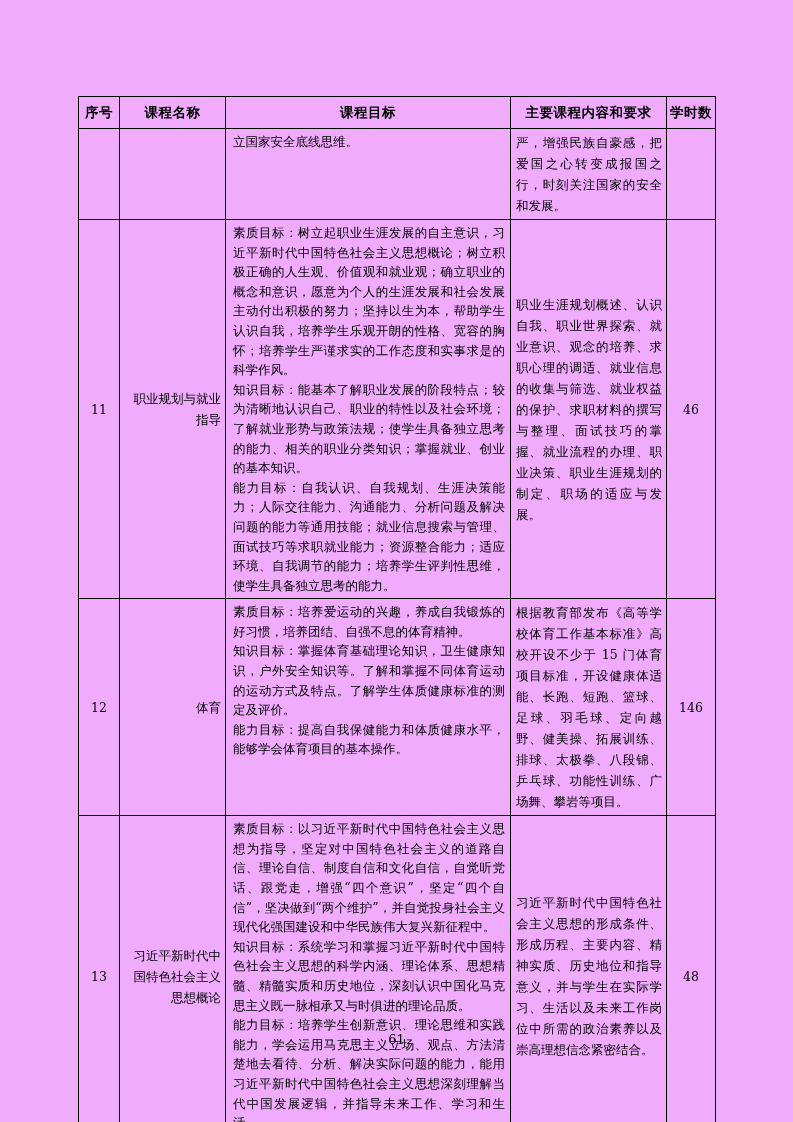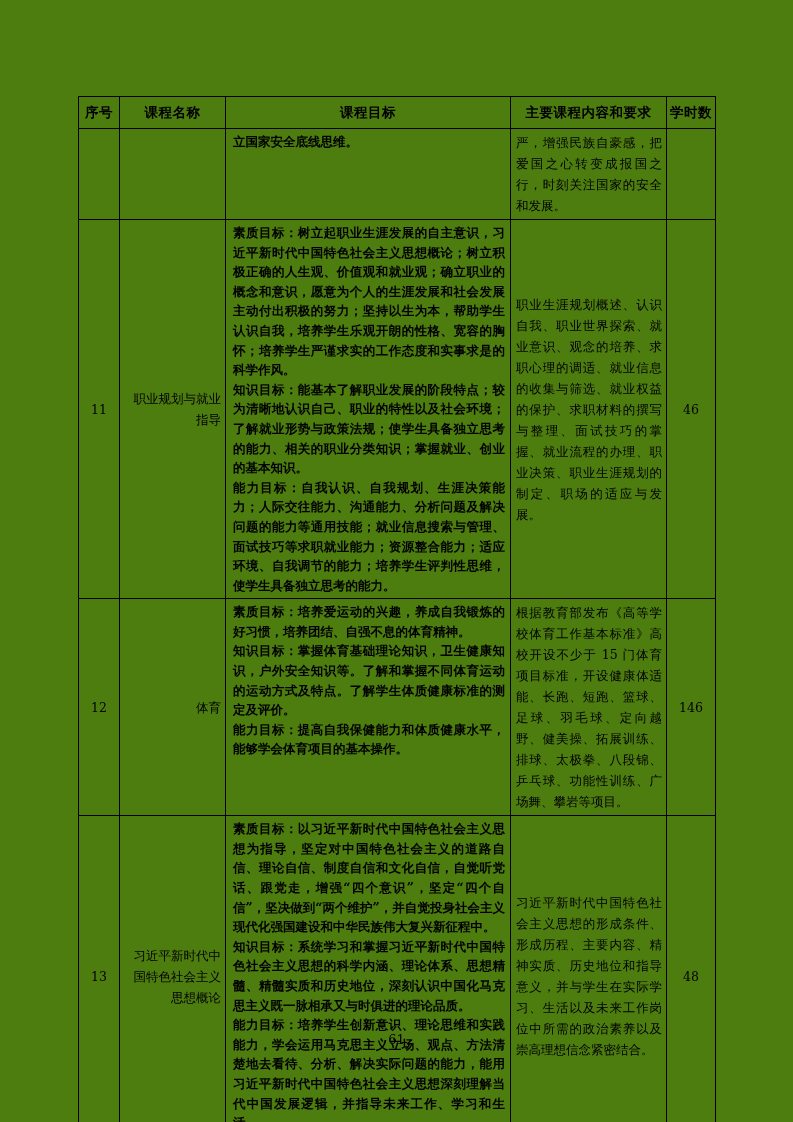--- a/index.html
+++ b/index.html
@@ -1,21 +1,21 @@
 <!DOCTYPE html>
 <html><head>
 <meta charset="utf-8">
 <style>
   html,body { margin:0; padding:0; }
   body {
     width:793px; height:1122px;
     background:#fff; color:#000;
     font-family:"DejaVu Serif","Liberation Serif",serif;
   }
-  .page { position:relative; width:793px; height:1122px; overflow:hidden; background:#4d7c0f; }
+  .page { position:relative; width:793px; height:1122px; overflow:hidden; background:#f0abfc; }
 
   table.course-table {
     position:absolute; left:78px; top:96px;
     width:637px;
     border-collapse:collapse; table-layout:fixed;
   }
   .course-table th, .course-table td {
     border:1px solid #000;
     box-sizing:border-box;
     overflow:hidden;
@@ -37,21 +37,20 @@
   }
   td.c-name {
     width:106px; text-align:right; vertical-align:middle;
     font-size:12.5px; line-height:21px; padding:2px 4px;
   }
   td.c-obj {
     width:285px; vertical-align:top;
     font-size:12.5px; line-height:19.6px;
     text-align:justify; text-justify:inter-ideograph;
     padding:3px 5px 3px 7px;
-    font-weight:bold;
   }
   td.c-obj p { margin:0; }
   td.c-content {
     width:156px; vertical-align:middle;
     font-size:12.5px; line-height:21px;
     text-align:justify; text-justify:inter-ideograph;
     padding:3px 4px 3px 5px;
   }
   td.c-content.top { vertical-align:top; }
   td.c-hours {

